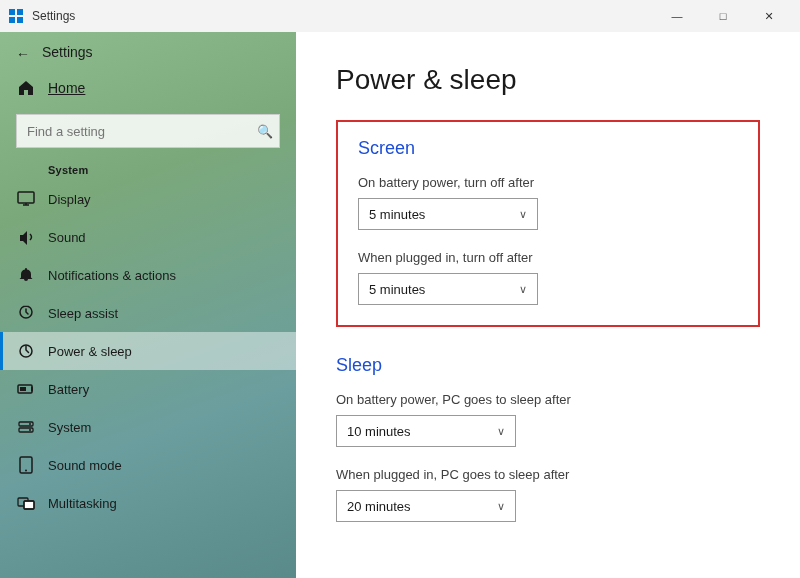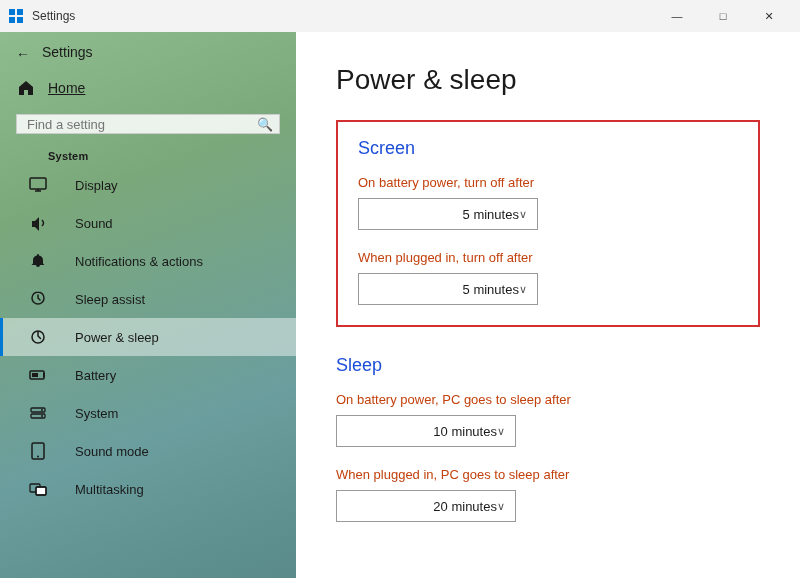--- a/index.html
+++ b/index.html
@@ -103,21 +103,21 @@
     .sidebar-home-label {
       font-size: 14px;
     }
 
     .sidebar-search {
       margin: 6px 16px 10px 16px;
       position: relative;
     }
     .sidebar-search input {
       width: 100%;
-      height: 20px;
+      height: 34px;
       border: 1px solid #ccc;
       background: rgba(255,255,255,0.85);
       padding: 0 32px 0 10px;
       font-size: 13px;
       outline: none;
     }
     .search-icon-btn {
       position: absolute;
       right: 6px;
       top: 50%;
@@ -134,25 +134,24 @@
       font-weight: 700;
       padding: 6px 16px 4px 16px;
       color: #1a1a1a;
       letter-spacing: 0.02em;
       margin-left: 32px;
     }
 
     .sidebar-item {
       display: flex;
       align-items: center;
-      padding: 9px 28px;
+      padding: 9px 16px;
       cursor: pointer;
       color: #1a1a1a;
       position: relative;
-      gap: 15px;
     }
     .sidebar-item.active {
       background: rgba(255,255,255,0.45);
     }
     .sidebar-item.active::before {
       content: '';
       position: absolute;
       left: 0;
       top: 0;
       bottom: 0;
@@ -204,28 +203,28 @@
       margin-bottom: 16px;
     }
 
     .field-group {
       margin-bottom: 20px;
     }
     .field-group:last-child { margin-bottom: 0; }
 
     .field-label {
       font-size: 13px;
-      color: #c2410c;
+      color: #404040;
       margin-bottom: 8px;
     }
 
     .dropdown-select {
       display: flex;
       align-items: center;
-      justify-content: flex-end;
+      justify-content: space-between;
       width: 180px;
       height: 32px;
       border: 1px solid #999;
       background: #fff;
       padding: 0 10px;
       cursor: pointer;
       font-size: 13px;
       color: #1a1a1a;
     }
 

